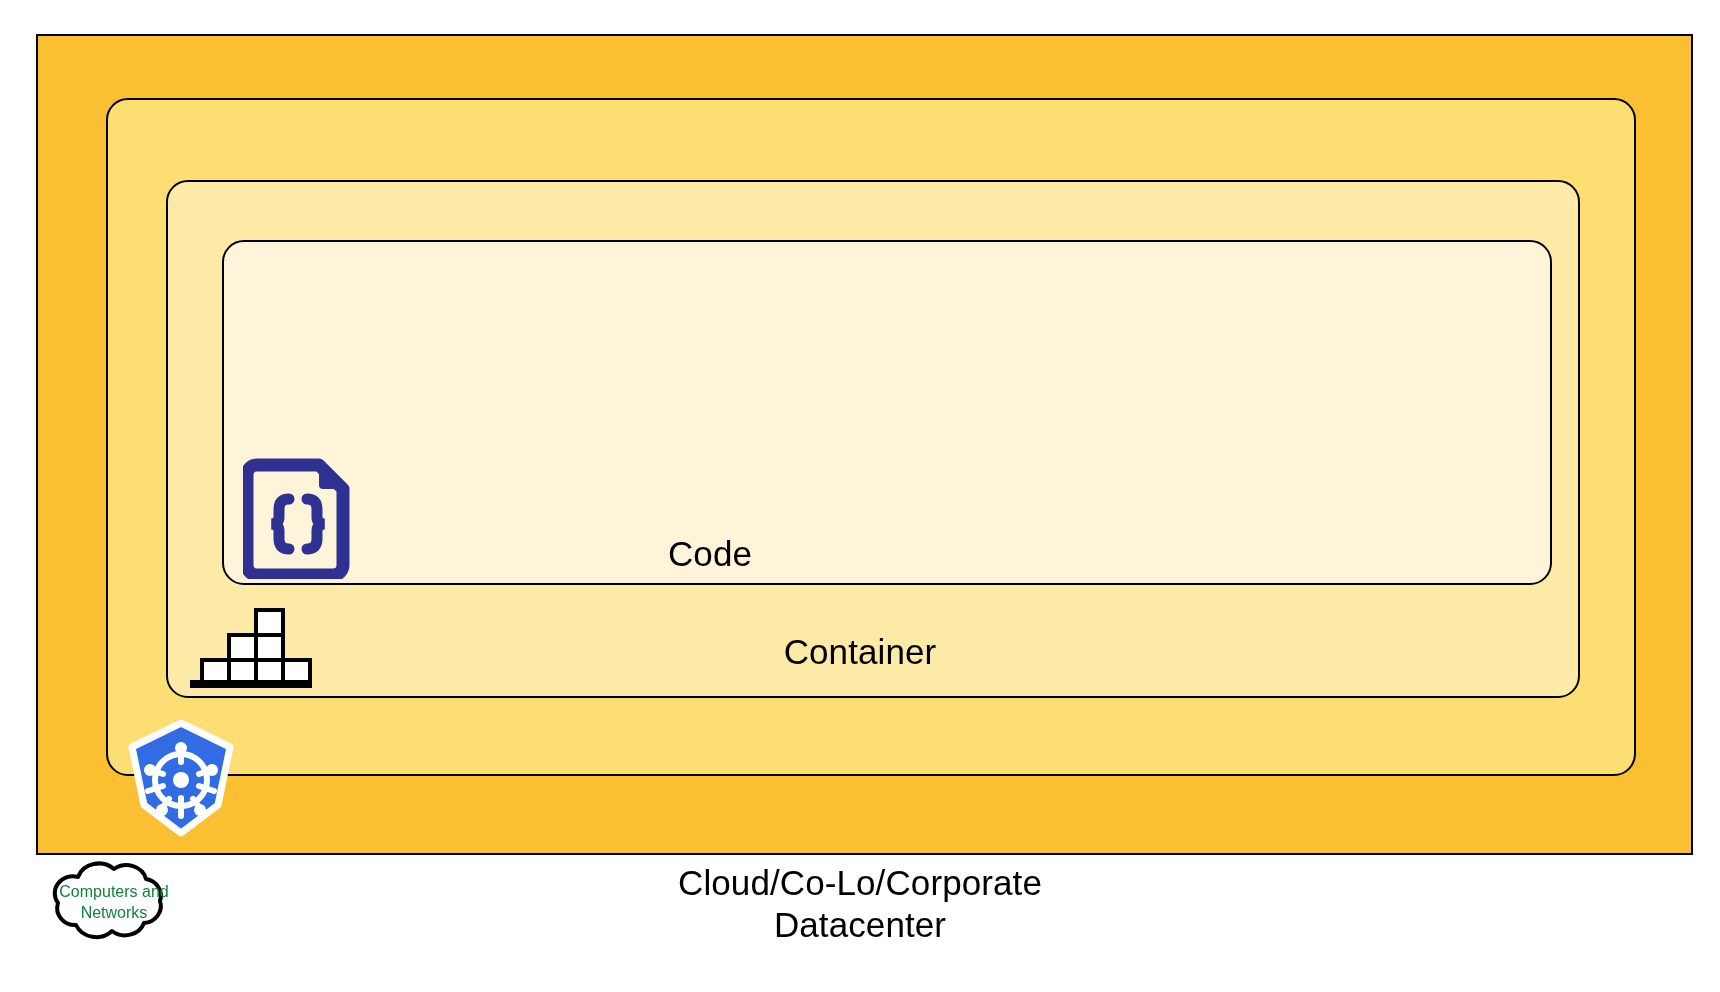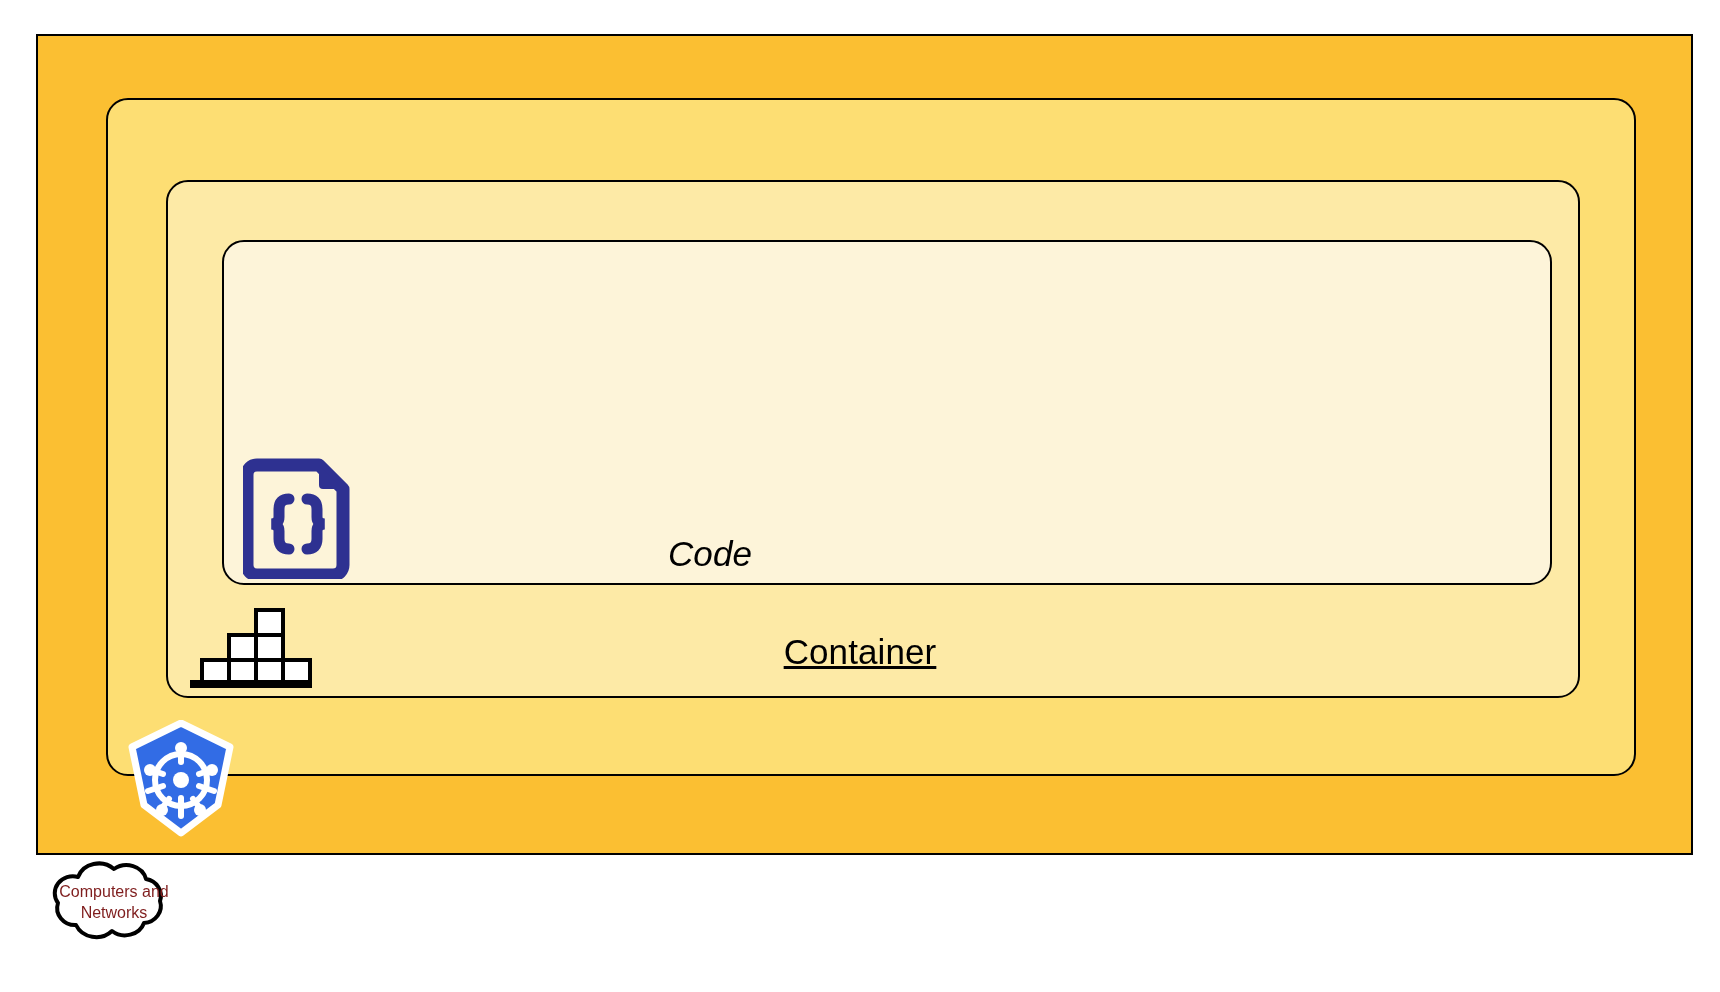--- a/index.html
+++ b/index.html
@@ -65,27 +65,25 @@
     font-size: 35px;
     line-height: 42px;
     text-align: center;
     white-space: pre-line;
     letter-spacing: 0.1px;
   }
   #label-code {
     left: 0;
     top: 533px;
     width: 1420px;
-    font-style: italic;
   }
   #label-container {
     left: 0;
     top: 631px;
     width: 1720px;
-    text-decoration: underline;
   }
   #label-cluster {
     left: 0;
     top: 785px;
     width: 1720px;
   }
   #label-datacenter {
     left: 0;
     top: 862px;
     width: 1720px;
@@ -127,21 +125,21 @@
     height: 100px;
   }
   #cloud-computers-networks .cloud-text {
     position: absolute;
     left: 0;
     top: 28px;
     width: 160px;
     text-align: center;
     font-size: 16px;
     line-height: 21px;
-    color: #7f1d1d;
+    color: #15803d;
     white-space: pre-line;
     pointer-events: none;
   }
 </style>
 </head>
 <body>
 
 <div id="canvas">
 
   <div class="layer" id="layer-datacenter" style="background: rgb(251, 191, 50); border-color: rgb(0, 0, 0);"></div>
@@ -150,20 +148,22 @@
 
   <div class="layer" id="layer-container" style="background: rgb(253, 234, 166); border-color: rgb(0, 0, 0);"></div>
 
   <div class="layer" id="layer-code" style="background: rgb(253, 244, 217); border-color: rgb(0, 0, 0);"></div>
 
   <div class="layer-label" id="label-code">Code</div>
 
   <div class="layer-label" id="label-container">Container</div>
 
 
+  <div class="layer-label" id="label-datacenter">Cloud/Co-Lo/Corporate
+Datacenter</div>
 
   <div id="icon-code">
     <svg viewBox="0 0 110 124" width="110" height="124" aria-hidden="true">
       <path d="M14 10 H76 L100 34 V110 a10 10 0 0 1 -10 10 H14 a10 10 0 0 1 -10 -10 V20 a10 10 0 0 1 10 -10 Z" fill="none" stroke="#2e3191" stroke-width="13" stroke-linejoin="round"></path>
       <path d="M76 10 L100 34 H80 a4 4 0 0 1 -4 -4 Z" fill="#2e3191"></path>
       <g fill="none" stroke="#2e3191" stroke-width="11" stroke-linecap="round">
         <path d="M46 44 q-10 0 -10 10 v8 q0 6 -7 7 q7 1 7 7 v8 q0 10 10 10"></path>
         <path d="M64 44 q10 0 10 10 v8 q0 6 7 7 q-7 1 -7 7 v8 q0 10 -10 10"></path>
       </g>
     </svg>

